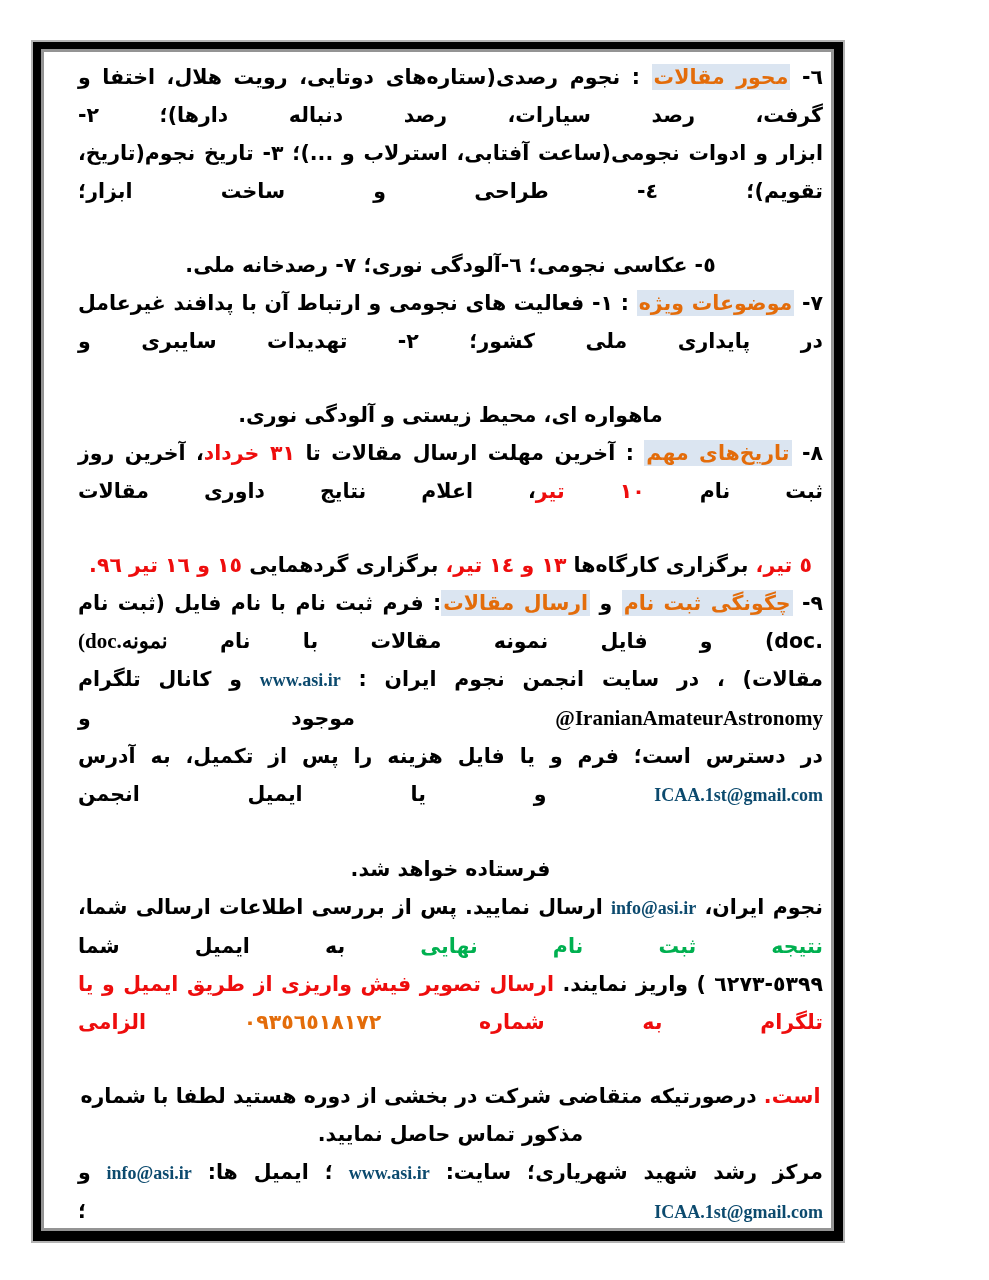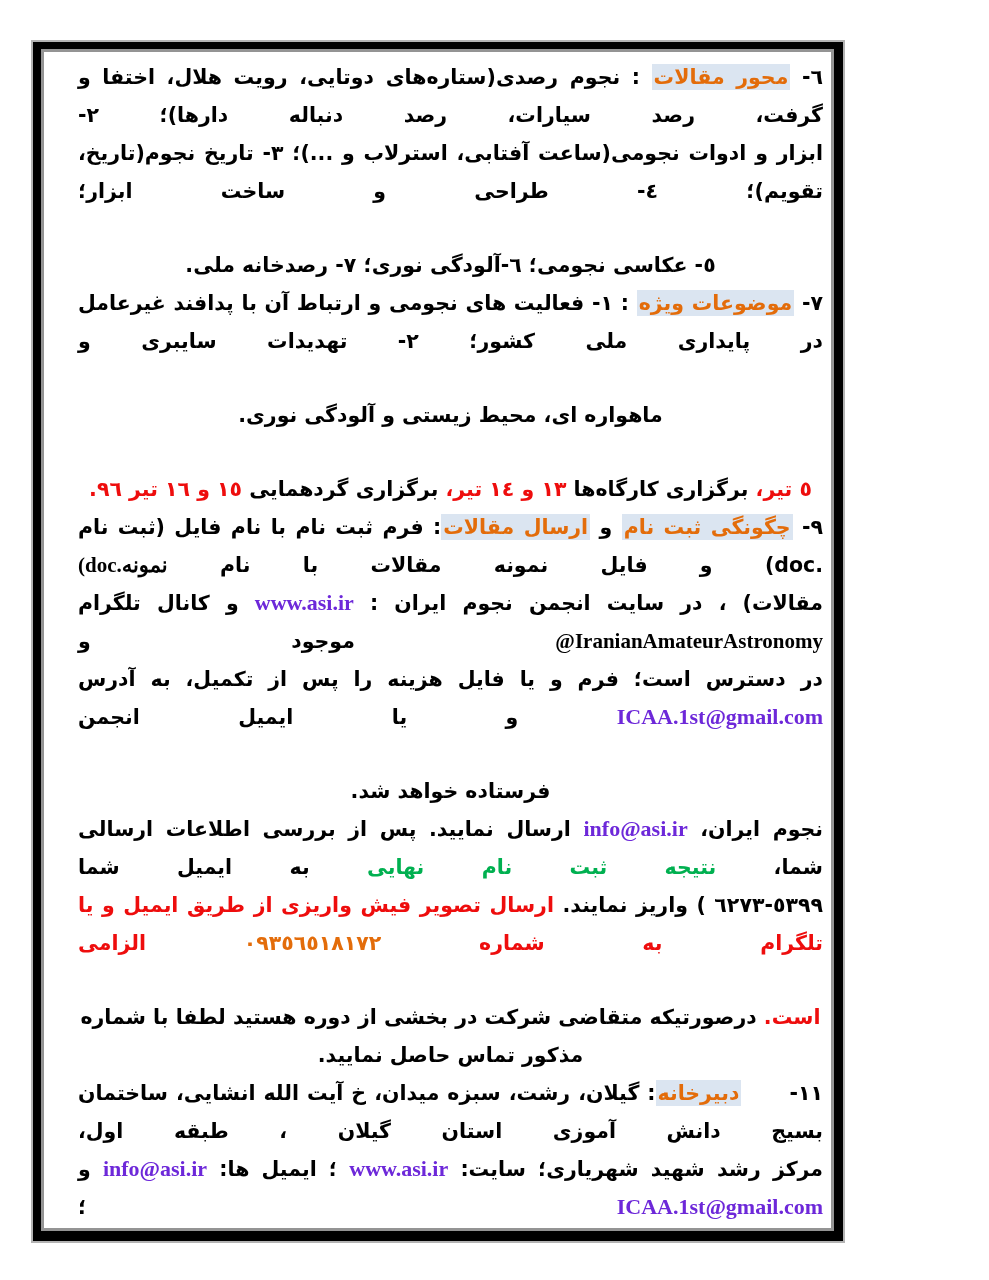--- a/index.html
+++ b/index.html
@@ -11,42 +11,42 @@
   .line{line-height:38px;font-family:"DejaVu Sans",sans-serif;font-weight:bold;
         font-size:20.5px;color:#000;white-space:normal;}
   .j{text-align:justify;text-align-last:justify;}
   .c{text-align:center;text-align-last:center;margin-top:36px;}
   .seg-n{color:#000;}
   .seg-h{color:#E36C0A;background:#dbe5f1;padding:1px 2px;}
   .seg-r{color:#ee0d0d;}
   .seg-g{color:#00B050;}
   .seg-o{color:#E36C0A;}
   .seg-L{direction:ltr;unicode-bidi:isolate;font-family:"Liberation Serif",serif;
-         font-size:22px;font-weight:bold;color:#6d28d9;}
+         font-size:18px;font-weight:bold;color:#0c4a6e;}
   .seg-M{direction:ltr;unicode-bidi:isolate;font-family:"Liberation Serif",serif;
          font-size:21px;font-weight:bold;color:#000;}
   .seg-t{display:inline-block;width:48px;}
 </style>
 </head>
 <body>
 
 <div id="page">
   <div id="frame">
     <div id="inner">
         <div class="line j"><span class="seg-n">٦- </span><span class="seg-h">محور مقالات</span><span class="seg-n"> : نجوم رصدی(ستاره‌های دوتایی، رویت هلال، اختفا و گرفت، رصد سیارات، رصد دنباله دارها)؛ ٢-</span></div>
         <div class="line j"><span class="seg-n">ابزار و ادوات نجومی(ساعت آفتابی، استرلاب و ...)؛ ٣- تاریخ نجوم(تاریخ، تقویم)؛ ٤- طراحی و ساخت ابزار؛</span></div>
         <div class="line c"><span class="seg-n">٥- عکاسی نجومی؛ ٦-آلودگی نوری؛ ٧- رصدخانه ملی.</span></div>
         <div class="line j"><span class="seg-n">٧- </span><span class="seg-h">موضوعات ویژه</span><span class="seg-n"> : ١- فعالیت های نجومی و ارتباط آن با پدافند غیرعامل در پایداری ملی کشور؛ ٢- تهدیدات سایبری و</span></div>
         <div class="line c"><span class="seg-n">ماهواره ای، محیط زیستی و آلودگی نوری.</span></div>
+        <div class="line j"><span class="seg-n">٨- </span><span class="seg-h">تاریخ‌های مهم</span><span class="seg-n"> : آخرین مهلت ارسال مقالات تا </span><span class="seg-r">٣١ خرداد</span><span class="seg-n">، آخرین روز ثبت نام </span><span class="seg-r">١٠ تیر</span><span class="seg-n">، اعلام نتایج داوری مقالات</span></div>
         <div class="line c"><span class="seg-r">٥ تیر، </span><span class="seg-n">برگزاری کارگاه‌ها </span><span class="seg-r">١٣ و ١٤ تیر، </span><span class="seg-n">برگزاری گردهمایی </span><span class="seg-r">١٥ و ١٦ تیر ٩٦.</span></div>
         <div class="line j"><span class="seg-n">٩- </span><span class="seg-h">چگونگی ثبت نام</span><span class="seg-n"> و </span><span class="seg-h">ارسال مقالات</span><span class="seg-n">: فرم ثبت نام با نام فایل (ثبت نام .doc) و فایل نمونه مقالات با نام </span><span class="seg-M">(doc.نمونه</span></div>
         <div class="line j"><span class="seg-n">مقالات) ، در سایت انجمن نجوم ایران : </span><span class="seg-L">www.asi.ir</span><span class="seg-n"> و کانال تلگرام </span><span class="seg-M">@IranianAmateurAstronomy</span><span class="seg-n"> موجود و</span></div>
         <div class="line j"><span class="seg-n">در دسترس است؛ فرم و یا فایل هزینه را پس از تکمیل، به آدرس </span><span class="seg-L">ICAA.1st@gmail.com</span><span class="seg-n"> و یا ایمیل انجمن</span></div>
         <div class="line c"><span class="seg-n">فرستاده خواهد شد.</span></div>
         <div class="line j"><span class="seg-n">نجوم ایران، </span><span class="seg-L">info@asi.ir</span><span class="seg-n"> ارسال نمایید. پس از بررسی اطلاعات ارسالی شما، </span><span class="seg-g">نتیجه ثبت نام نهایی</span><span class="seg-n"> به ایمیل شما</span></div>
         <div class="line j"><span class="seg-n">٥٣٩٩-٦٢٧٣ ) واریز نمایند. </span><span class="seg-r">ارسال تصویر فیش واریزی از طریق ایمیل و یا تلگرام به شماره </span><span class="seg-o">٠٩٣٥٦٥١٨١٧٢</span><span class="seg-r"> الزامی</span></div>
         <div class="line c"><span class="seg-r">است.</span><span class="seg-n"> درصورتیکه متقاضی شرکت در بخشی از دوره هستید لطفا با شماره مذکور تماس حاصل نمایید.</span></div>
-        <div class="line j"><span class="seg-n">١١-</span><span class="seg-t"></span><span class="seg-h">دبیرخانه</span><span class="seg-n">: گیلان، رشت، سبزه میدان، خ آیت الله انشایی، ساختمان بسیج دانش آموزی استان گیلان ، طبقه اول،</span></div>
         <div class="line j"><span class="seg-n">مرکز رشد شهید شهریاری؛ سایت: </span><span class="seg-L">www.asi.ir</span><span class="seg-n"> ؛ ایمیل ها: </span><span class="seg-L">info@asi.ir</span><span class="seg-n"> و </span><span class="seg-L">ICAA.1st@gmail.com</span><span class="seg-n"> ؛</span></div>
         <div class="line c"></div>
       </div>
   </div>
 </div>
 
 </body></html>

